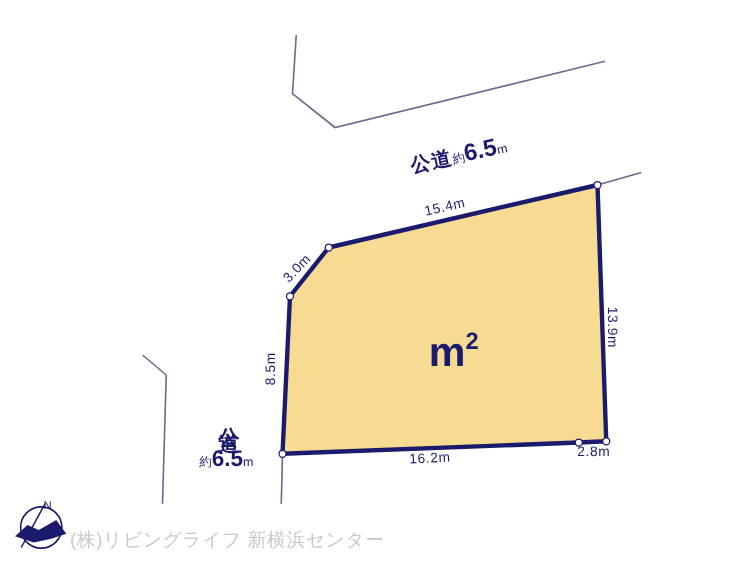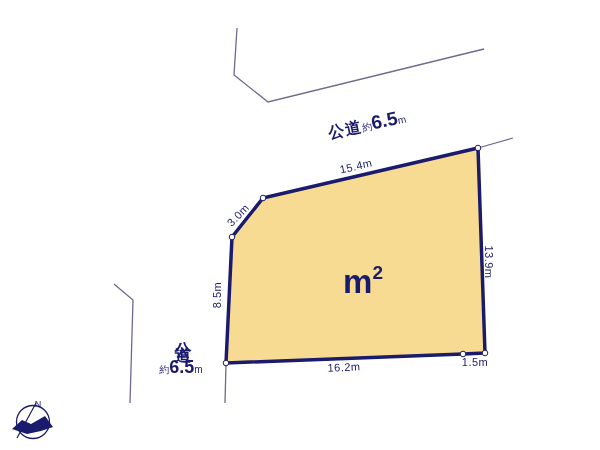--- a/index.html
+++ b/index.html
@@ -110,21 +110,22 @@
     <span class="small">約</span>
       <span class="num">6.5</span>
       <span class="small">m</span>
   </div>
 
   <div class="lbl dim dim-top">15.4m</div>
   <div class="lbl dim dim-chamfer">3.0m</div>
   <div class="lbl dim dim-left">8.5m</div>
   <div class="lbl dim dim-right">13.9m</div>
   <div class="lbl dim dim-bottom">16.2m</div>
-  <div class="lbl dim dim-bottomright">1.5m</div>
+  <div class="lbl dim dim-bottomright">2.8m</div>
 
   <div class="lbl area">
       <span class="unit">m</span>
       <span class="sup">2</span>
   </div>
 
+  <div class="lbl footer">(株)リビングライフ 新横浜センター</div>
 
 </div>
 
 </body></html>

